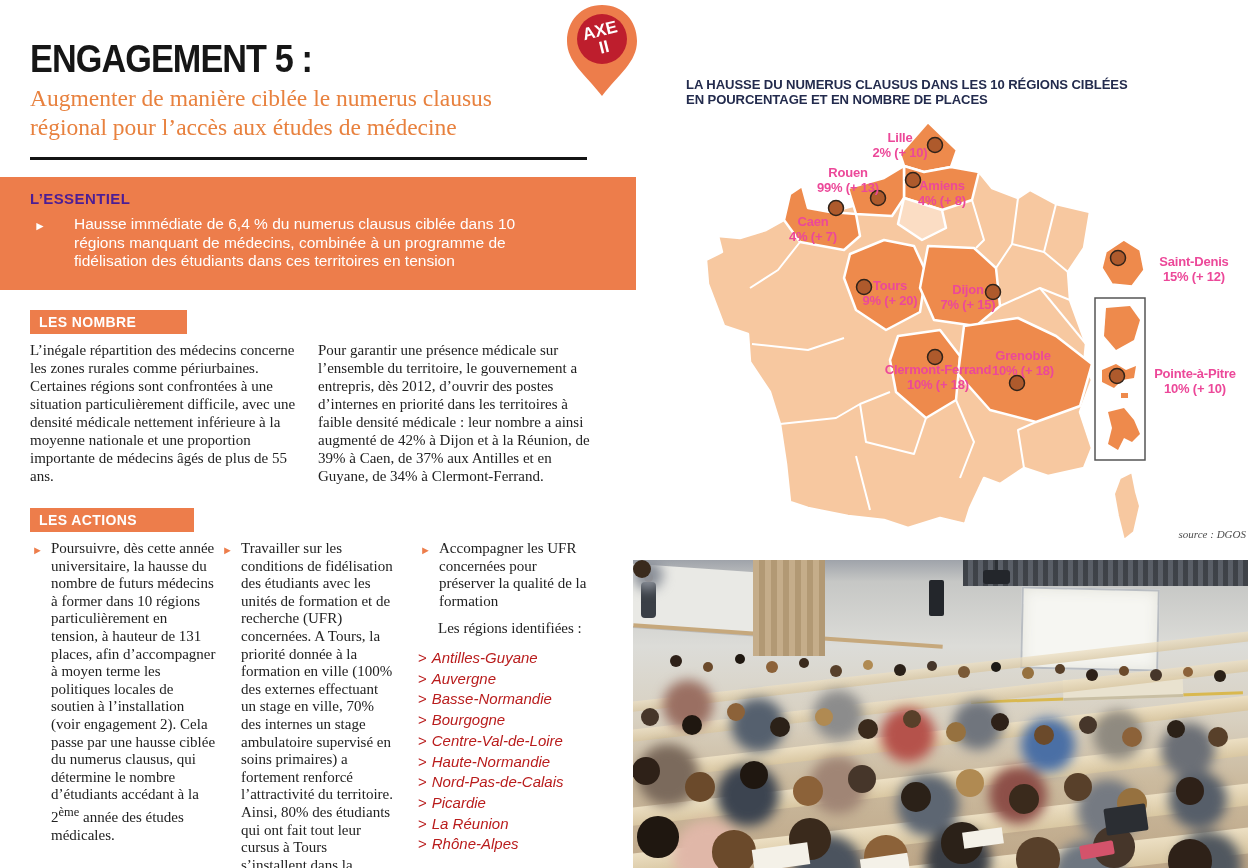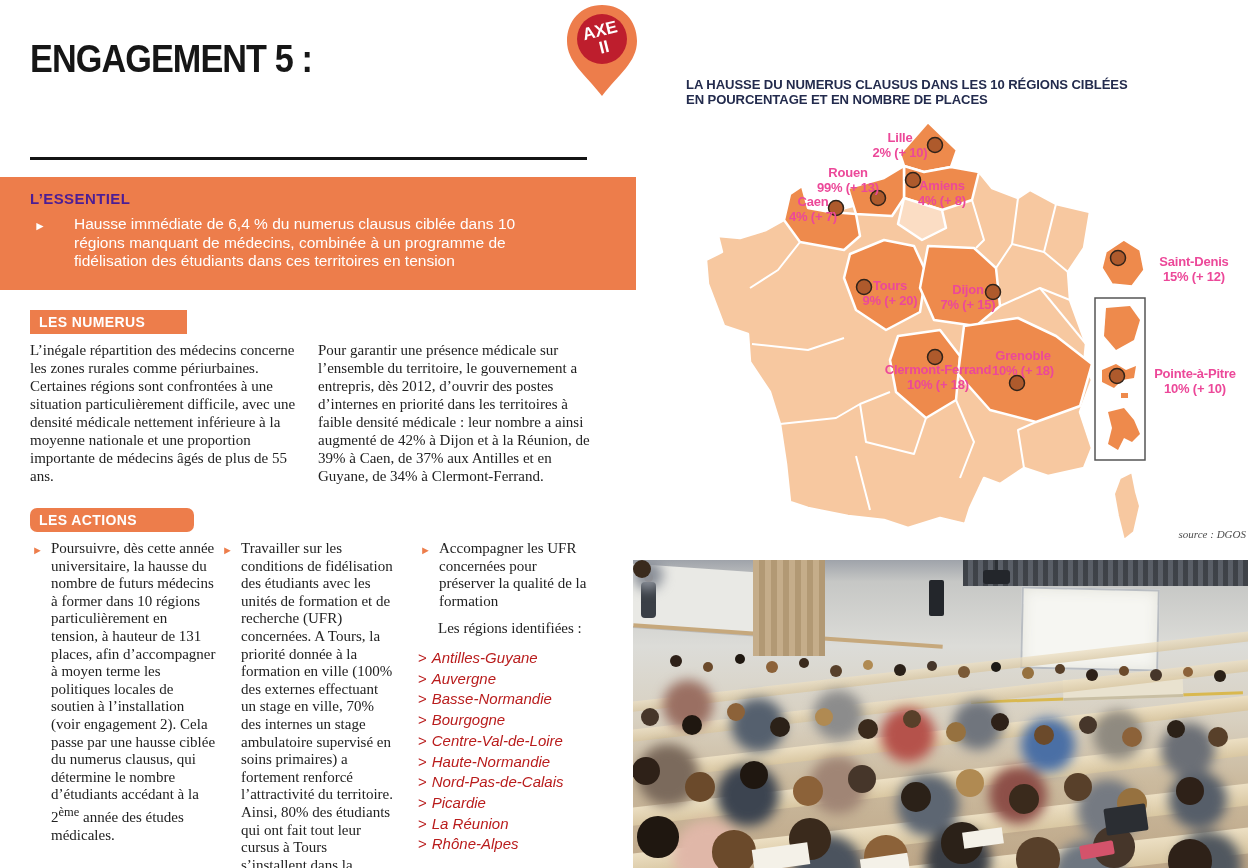--- a/index.html
+++ b/index.html
@@ -18,21 +18,21 @@
   .essentiel{position:absolute;left:0;top:177px;width:636px;height:113px;background:#ED7D4B;}
   .essentiel h2{position:absolute;left:30px;top:13px;margin:0;font-size:15px;font-weight:bold;
                 color:#4c1d95;letter-spacing:.4px;}
   .essentiel .bullet{position:absolute;left:34px;top:42px;color:#fff;font-size:12px;}
   .essentiel p{position:absolute;left:74px;top:38px;margin:0;width:482px;color:#fff;
                font-size:15.5px;line-height:18.5px;}
 
   .section-bar{position:absolute;height:24px;background:#ED7D4B;color:#fff;
                font-size:14px;font-weight:bold;line-height:24px;padding-left:9px;letter-spacing:.4px;}
   .bar-enjeux{left:30px;top:310px;width:148px;}
-  .bar-actions{left:30px;top:508px;width:155px;border-radius:7px;}
+  .bar-actions{left:30px;top:508px;width:155px;}
 
   .serif-col{position:absolute;font-family:"Liberation Serif",serif;font-size:15px;line-height:18px;color:#222;}
   .enjeux-c1{left:30px;top:341px;width:274px;}
   .enjeux-c2{left:318px;top:341px;width:272px;}
 
   .action{position:absolute;font-family:"Liberation Serif",serif;font-size:15px;line-height:17.6px;color:#222;}
   .action .tri{position:absolute;left:0;top:2px;color:#ED7D4B;font-size:11px;font-family:"Liberation Sans",sans-serif;}
   .action .txt{display:block;margin-left:19px;}
   .act-1{left:32px;top:540px;width:184px;}
   .act-2{left:222px;top:540px;width:172px;}
@@ -117,40 +117,44 @@
     16px 268px 0 12px #1f1710,92px 283px 0 13px #6b4a2b,168px 270px 0 12px #3a2a1c,
     244px 288px 0 13px #8c6239,320px 274px 0 12px #2b2118,396px 290px 0 13px #58402a,
     472px 278px 0 12px #46362a,548px 292px 0 13px #2e2118;}
 </style>
 </head>
 <body>
 
 <div class="page">
 
   <div class="eng-title">ENGAGEMENT 5 :</div>
+  <div class="subtitle">
+    <span>Augmenter de manière ciblée le numerus clausus</span><br>
+    <span>régional pour l’accès aux études de médecine</span>
+  </div>
   <div class="title-rule"></div>
 
   <div class="axe-pin">
     <svg width="80" height="97" viewBox="0 0 80 97">
       <path d="M40 3 C19 3 5 19 5 39 C5 60 23 72 40 94 C57 72 75 60 75 39 C75 19 61 3 40 3 Z" fill="#ED7D4B"></path>
       <circle cx="40" cy="37" r="25" fill="#BE1E2D"></circle>
       <g transform="rotate(-14 40 37)" fill="#ffffff" font-family="Liberation Sans, sans-serif" font-size="17" font-weight="bold" text-anchor="middle">
         <text x="40" y="34">AXE</text>
         <text x="40" y="51">II</text>
       </g>
     </svg>
   </div>
 
   <div class="essentiel">
     <h2>L’ESSENTIEL</h2>
     <span class="bullet">►</span>
     <p>Hausse immédiate de 6,4 % du numerus clausus ciblée dans 10 régions manquant de médecins, combinée à un programme de fidélisation des étudiants dans ces territoires en tension</p>
   </div>
 
-  <div class="section-bar bar-enjeux">LES NUMERUS</div>
+  <div class="section-bar bar-enjeux">LES NOMBRE</div>
   <div class="serif-col enjeux-c1">L’inégale répartition des médecins concerne les zones rurales comme périurbaines. Certaines régions sont confrontées à une situation particulièrement difficile, avec une densité médicale nettement inférieure à la moyenne nationale et une proportion importante de médecins âgés de plus de 55 ans.</div>
   <div class="serif-col enjeux-c2">Pour garantir une présence médicale sur l’ensemble du territoire, le gouvernement a entrepris, dès 2012, d’ouvrir des postes d’internes en priorité dans les territoires à faible densité médicale : leur nombre a ainsi augmenté de 42% à Dijon et à la Réunion, de 39% à Caen, de 37% aux Antilles et en Guyane, de 34% à Clermont-Ferrand.</div>
 
   <div class="section-bar bar-actions">LES ACTIONS</div>
 
   <div class="action act-1">
     <span class="tri">►</span>
     <span class="txt"><span>Poursuivre, dès cette année universitaire, la hausse du nombre de futurs médecins à former dans 10 régions particulièrement en tension, à hauteur de 131 places, afin d’accompagner à moyen terme les politiques locales de soutien à l’installation (voir engagement 2). Cela passe par une hausse ciblée du numerus clausus, qui détermine le nombre d’étudiants accédant à la 2</span><sup>ème</sup><span> année des études médicales.</span></span>
   </div>
 
@@ -253,21 +257,21 @@
         <span>2% (+ 10)</span>
       </div>
     <div class="map-label" style="left:110px;top:53px;width:100px;">
       <span>Rouen</span>
         <span>99% (+ 13)</span>
       </div>
     <div class="map-label" style="left:204px;top:66px;width:100px;">
       <span>Amiens</span>
         <span>4% (+ 8)</span>
       </div>
-    <div class="map-label" style="left:75px;top:82px;width:100px;">
+    <div class="map-label" style="left:75px;top:102px;width:100px;">
       <span>Caen</span>
         <span>4% (+ 7)</span>
       </div>
     <div class="map-label" style="left:152px;top:166px;width:100px;">
       <span>Tours</span>
         <span>9% (+ 20)</span>
       </div>
     <div class="map-label" style="left:230px;top:170px;width:100px;">
       <span>Dijon</span>
         <span>7% (+ 15)</span>

